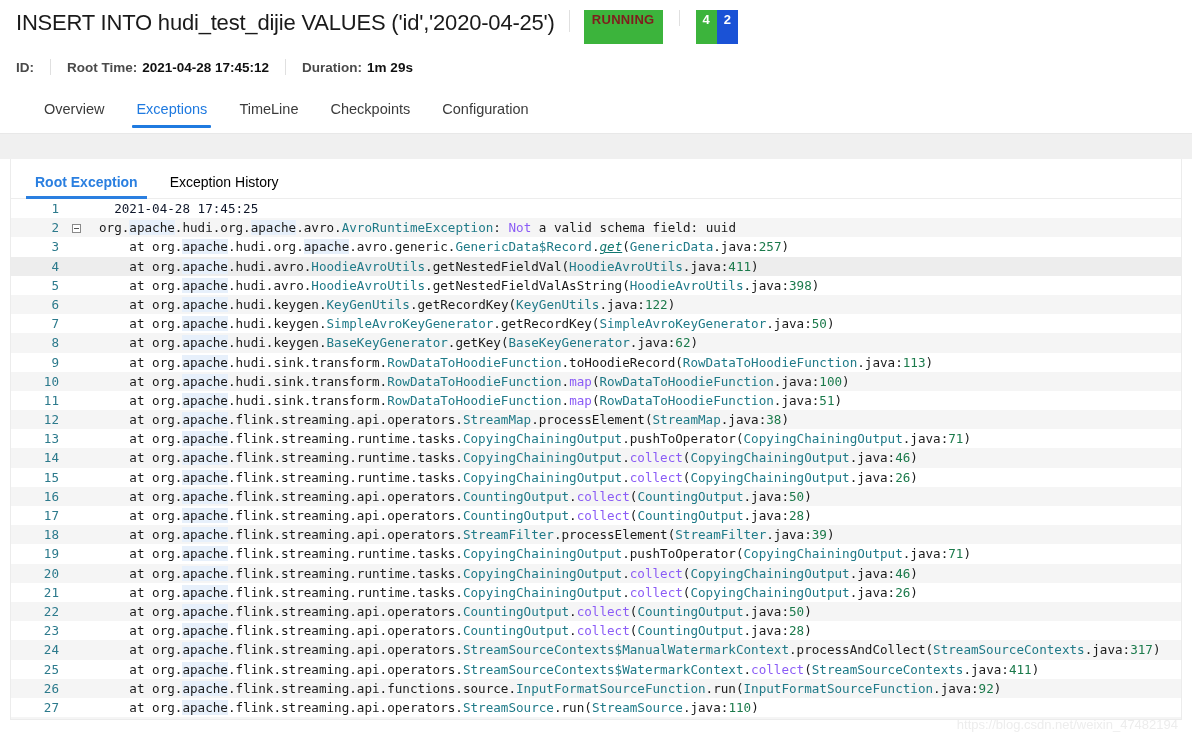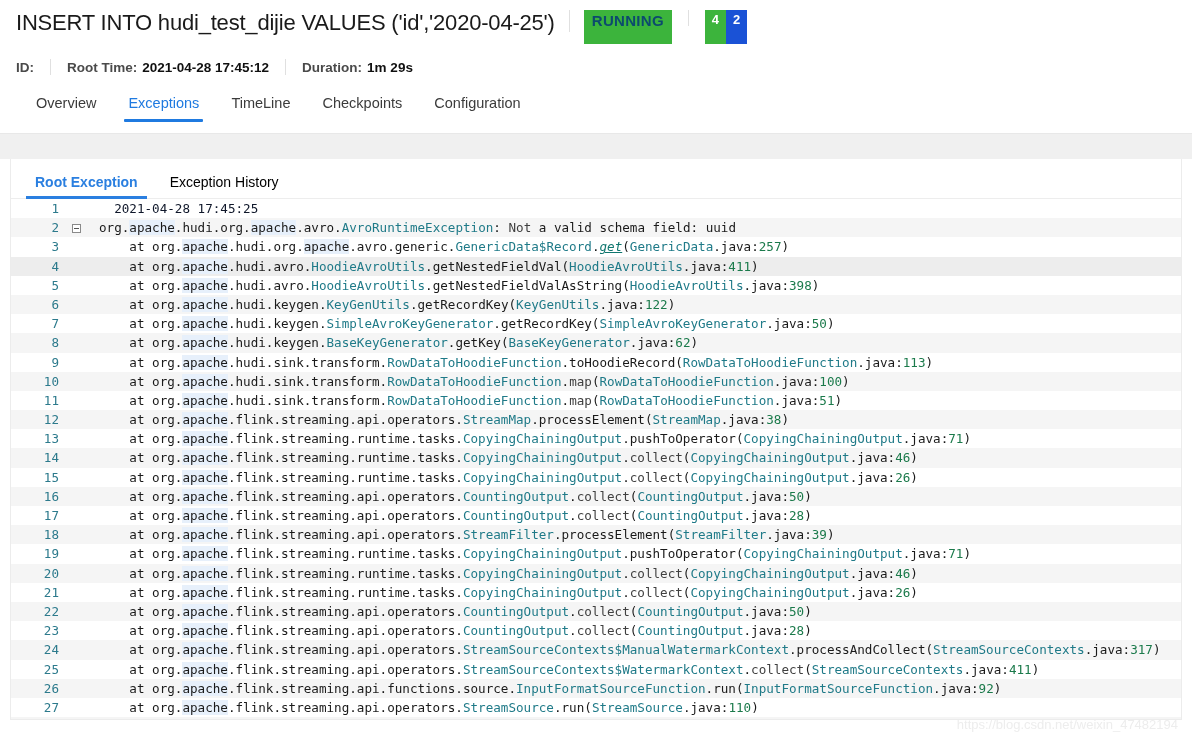--- a/index.html
+++ b/index.html
@@ -16,41 +16,41 @@
   
   .job-header { padding: 10px 16px 0 16px; background:#fff; }
   .title-row { display:flex; gap:0; height:34px; }
   .job-title {
     font-size: 22px; font-weight: 400; color:#1a1a1a; letter-spacing:-0.2px;
     white-space: nowrap;
   }
   .vsep { display:inline-block; width:1px; height:22px; background:#e0e0e0; margin:0 14px; }
   .vsep-sm { display:inline-block; width:1px; height:16px; background:#e0e0e0; margin:0 16px; }
   .badge-status {
-    background:#3cb43c; color:#0c4a6e; font-size:15px; font-weight:bold;
+    background:#3cb43c; color:#7f1d1d; font-size:13px; font-weight:bold;
     padding:3px 8px 4px 8px; letter-spacing:0.3px; line-height:1;
     display:inline-block;
   }
   .counts { display:inline-flex; align-items:stretch; }
   .count-green { background:#3cb43c; color:#fff; font-size:13px; font-weight:bold;
     padding:3px 7px 4px 7px; line-height:1; }
   .count-blue { background:#1a52d6; color:#fff; font-size:13px; font-weight:bold;
     padding:3px 7px 4px 7px; line-height:1; }
 
   .meta-row {
     display:flex; align-items:center; height:30px; margin-top:8px;
     font-size:13.5px; color:#3a3a3a;
   }
   .meta-label { color:#4a4a4a; font-weight:700;text-align:center; }
   .meta-value { color:#101010; font-weight:bold; margin-left:5px; }
 
   
   .tabs-row {
-    display:flex; align-items:flex-start; gap:0;
-    margin-top:14px; padding-left:20px;
+    display:flex; align-items:center; gap:0;
+    margin-top:14px; padding-left:28px;
     border-bottom:1px solid #e8e8e8; height:38px; background:#fff;
   }
   .tab {
     font-size:14.5px; color:#3b3b3b; padding:0 16px 10px 16px;
     cursor:pointer; line-height:1; position:relative;
   }
   .tab.active { color:#1f7ae0; }
   .tab.active::after {
     content:""; position:absolute; left:12px; right:12px; bottom:-1px;
     height:3px; background:#1f7ae0; border-radius:1px;
@@ -114,21 +114,21 @@
   .guide.bar::after {
     content:""; position:absolute; left:6px; top:0; bottom:0; width:1px;
     background:#cfcfcf;
   }
   .code-text { flex:1; color:#1a1a1a; padding-left:0; }
 
   
   .t-plain  { color:#1a1a1a; }
   .t-date   { color:#0f172a; }
   .t-cls    { color:#1f7a88; }
-  .t-kw     { color:#404040; }
+  .t-kw     { color:#8b5cf6; }
   .t-kwu    { color:#0f766e; text-decoration:underline;font-style:italic; }
   .t-num    { color:#1b7a4b; }
   .t-hl     { background:#e7f0fb; }
 
   
   .watermark {
     position:absolute; right:14px; bottom:10px;
     font-size:13px; color:#ededed; font-family:"Liberation Sans", sans-serif;
     user-select:none; pointer-events:none;
   }

